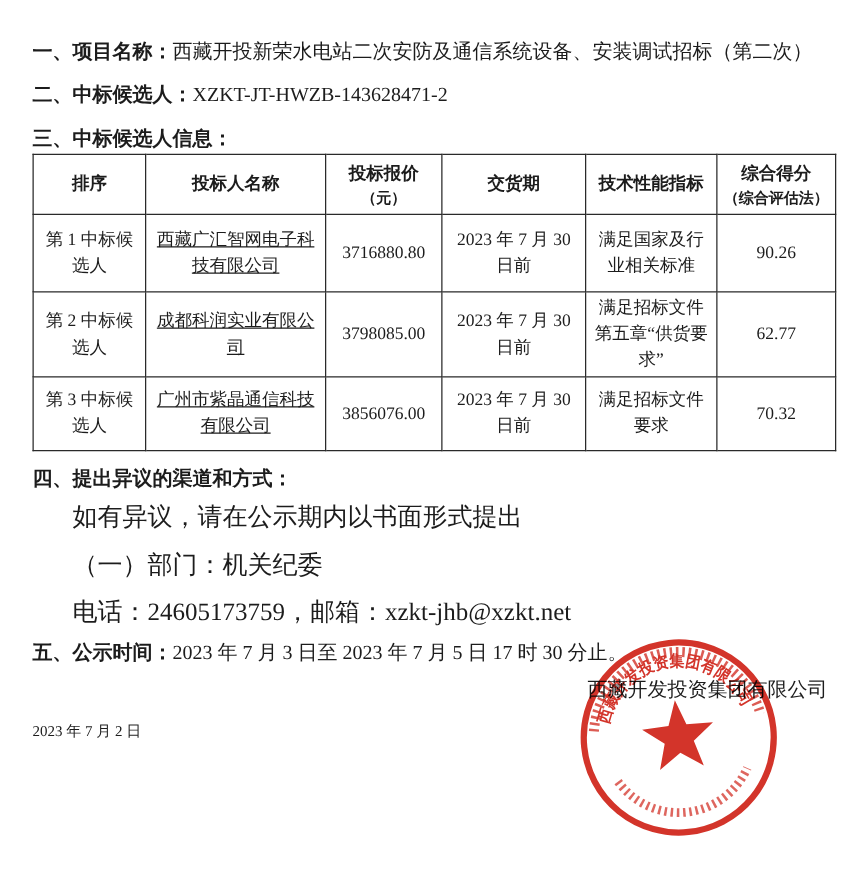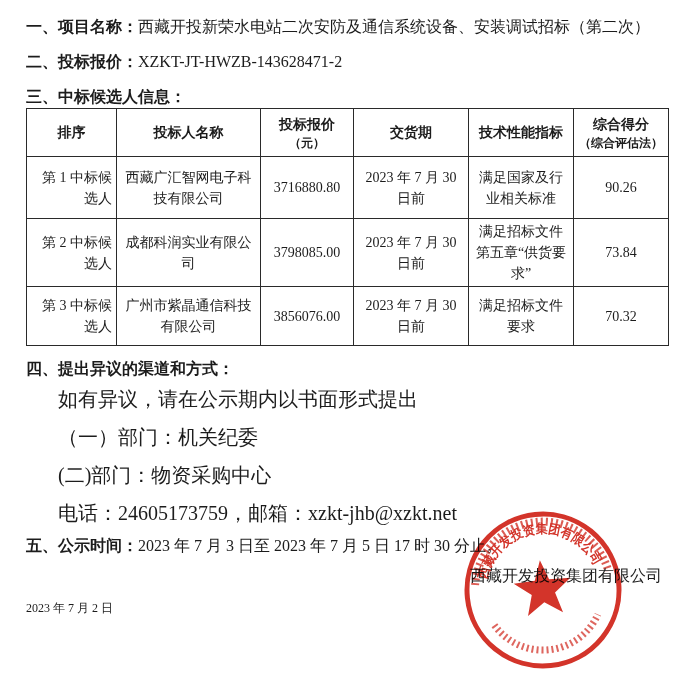--- a/index.html
+++ b/index.html
@@ -7,21 +7,21 @@
   body {
     height: 697px;
     font-family: "Liberation Serif", "DejaVu Serif", serif;
     color: #1c1c1c;
     overflow: hidden;
   }
   .doc {
     position: relative;
     width: 690px;
     height: 553px;
-    padding: 16px 26px 0 26px;
+    padding: 31px 26px 0 26px;
   }
   .hline {
     font-size: 16px;
     line-height: 22px;
     white-space: nowrap;
   }
   .hline .lbl { font-weight: 700; }
   .mb13 { margin-bottom: 13px; }
   .mb5  { margin-bottom: 0; }
 
@@ -45,23 +45,23 @@
   col.c3 { width: 93px; }
   col.c4 { width: 115px; }
   col.c5 { width: 105px; }
   col.c6 { width: 95px; }
   tr.hr  { height: 48px; }
   tr.r1  { height: 62px; }
   tr.r2  { height: 66px; }
   tr.r3  { height: 59px; }
   table.bid th { font-weight: 700; }
   .th-sub { display: block; font-size: 12px; font-weight: 700; line-height: 16px; }
-  td.bidder { padding: 2px 14px; }
+  td.bidder { padding: 2px 14px; text-decoration: underline; }
   td.tech   { padding: 2px 10px; }
-  td.rank   { padding: 2px 4px; text-align: right; }
+  td.rank   { padding: 2px 4px; }
 
   .sec4 { margin-top: 12px; }
   .body-line {
     font-size: 20px;
     line-height: 22px;
     padding-left: 32px;
     white-space: nowrap;
   }
   .bl-first { margin-top: 8px; }
   .bl { margin-top: 16px; }
@@ -98,21 +98,21 @@
 </head>
 <body>
 
 <div class="doc">
 
   <div class="hline mb13">
     <span class="lbl">一、项目名称：</span><span>西藏开投新荣水电站二次安防及通信系统设备、安装调试招标（第二次）</span>
   </div>
 
   <div class="hline mb13">
-    <span class="lbl">二、投标报价：</span><span>XZKT-JT-HWZB-143628471-2</span>
+    <span class="lbl">二、中标候选人：</span><span>XZKT-JT-HWZB-143628471-2</span>
   </div>
 
   <div class="hline mb5">
     <span class="lbl">三、中标候选人信息：</span>
   </div>
 
   <table class="bid">
     <colgroup>
       <col class="c1">
         <col class="c2">
@@ -137,39 +137,38 @@
       <td>2023 年 7 月 30 日前</td>
       <td class="tech">满足国家及行业相关标准</td>
       <td>90.26</td>
     </tr>
     <tr class="r2">
       <td class="rank">第 2 中标候选人</td>
       <td class="bidder">成都科润实业有限公司</td>
       <td>3798085.00</td>
       <td>2023 年 7 月 30 日前</td>
       <td class="tech">满足招标文件第五章“供货要求”</td>
-      <td>73.84</td>
+      <td>62.77</td>
     </tr>
     <tr class="r3">
       <td class="rank">第 3 中标候选人</td>
       <td class="bidder">广州市紫晶通信科技有限公司</td>
       <td>3856076.00</td>
       <td>2023 年 7 月 30 日前</td>
       <td class="tech">满足招标文件要求</td>
       <td>70.32</td>
     </tr>
   </tbody>
     </table>
 
   <div class="hline sec4">
     <span class="lbl">四、提出异议的渠道和方式：</span>
   </div>
   <div class="body-line bl-first">如有异议，请在公示期内以书面形式提出</div>
   <div class="body-line bl">（一）部门：机关纪委</div>
-  <div class="body-line bl">(二)部门：物资采购中心</div>
   <div class="body-line bl">电话：24605173759，邮箱：xzkt-jhb@xzkt.net</div>
 
   <div class="hline sec5">
     <span class="lbl">五、公示时间：</span><span>2023 年 7 月 3 日至 2023 年 7 月 5 日 17 时 30 分止。</span>
   </div>
 
   <div class="sig-company">西藏开发投资集团有限公司</div>
   <div class="sig-date">2023 年 7 月 2 日</div>
 
   <div class="stamp">

